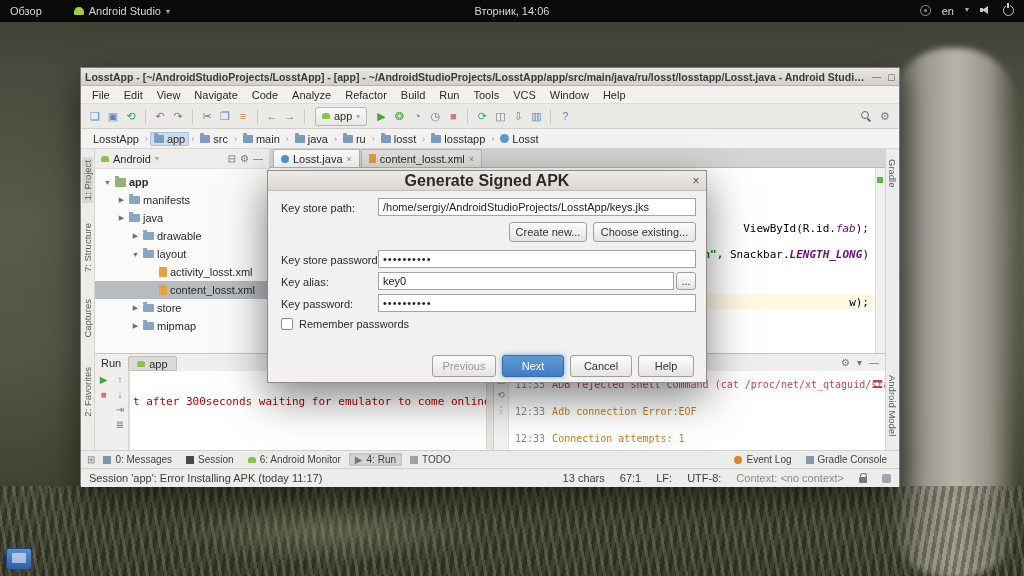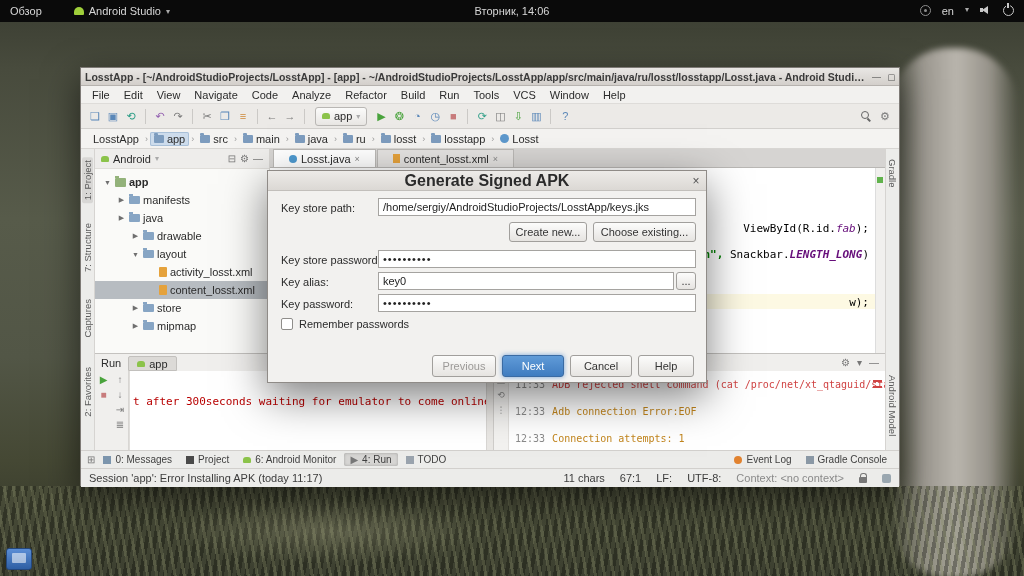--- a/index.html
+++ b/index.html
@@ -89,21 +89,21 @@
   .arr{width:9px;font-size:7px;color:#6f6f6f;text-align:center;flex:none}
   .fico{width:11px;height:8px;background:#87a5c4;border-radius:1px;position:relative;flex:none}
   .fico::before{content:"";position:absolute;top:-2px;left:0;width:4px;height:2px;background:inherit}
   .fico.mod{background:#93b27a;height:9px}
   .fico.xml{background:#e5a23c;width:8px;height:10px}
   .fico.xml::before{display:none}
   .tbold{font-weight:bold}
 
   .editor{flex:1;display:flex;flex-direction:column;min-width:0;background:#fff}
   .tabs{height:19px;background:#d6d4d2;display:flex;align-items:flex-end;padding-left:3px;border-bottom:1px solid #b9b7b4;flex:none}
-  .tab{height:18px;display:flex;align-items:center;gap:4px;padding:0 15px;font-size:11px;background:#e4e2e0;border:1px solid #bab8b5;border-bottom:none;margin-right:1px}
+  .tab{height:18px;display:flex;align-items:center;gap:4px;padding:0 7px;font-size:11px;background:#e4e2e0;border:1px solid #bab8b5;border-bottom:none;margin-right:1px}
   .tab.on{background:#fff}
   .tab .x{color:#888;font-size:9px}
   .tico-cls{width:8px;height:8px;border-radius:50%;background:#4e9ad0;flex:none}
   .tico-xml{width:7px;height:9px;background:#e5a23c;flex:none}
   .ed-content{flex:1;position:relative;overflow:hidden}
   .curline{position:absolute;left:0;right:10px;top:126px;height:15px;background:#fdf9e3}
   .cl{position:absolute;right:16px;font-family:"DejaVu Sans Mono",monospace;font-size:11px;color:#000;white-space:pre}
   .fld{color:#660e7a;font-style:italic}
   .fldb{color:#660e7a;font-style:italic;font-weight:bold}
   .str{color:#008000;font-weight:bold}
@@ -456,21 +456,21 @@
     </div>
 
     <div class="botbar">
       <span class="bico">⊞</span>
       <span class="bbtn">
         <span class="sq msgs"></span>
         <span>0: Messages</span>
       </span>
       <span class="bbtn">
         <span class="sq term"></span>
-        <span>Project</span>
+        <span>Session</span>
       </span>
       <span class="bbtn">
         <span class="sq droidg"></span>
         <span>6: Android Monitor</span>
       </span>
       <span class="bbtn on">
         <span class="bico c-green">▶</span>
         <span>4: Run</span>
       </span>
       <span class="bbtn">
@@ -483,21 +483,21 @@
         <span>Event Log</span>
       </span>
       <span class="bbtn">
         <span class="sq gradle"></span>
         <span>Gradle Console</span>
       </span>
     </div>
 
     <div class="statbar">
       <span class="msg">Session 'app': Error Installing APK (today 11:17)</span>
-      <span class="statn">11 chars</span>
+      <span class="statn">13 chars</span>
       <span class="statn">67:1</span>
       <span class="statn">LF:</span>
       <span class="statn">UTF-8:</span>
       <span class="stat-dim">
         <span>Context:</span>
         <span>&lt;no context&gt;</span>
       </span>
       <span class="lock"></span>
       <span class="hector"></span>
     </div>

